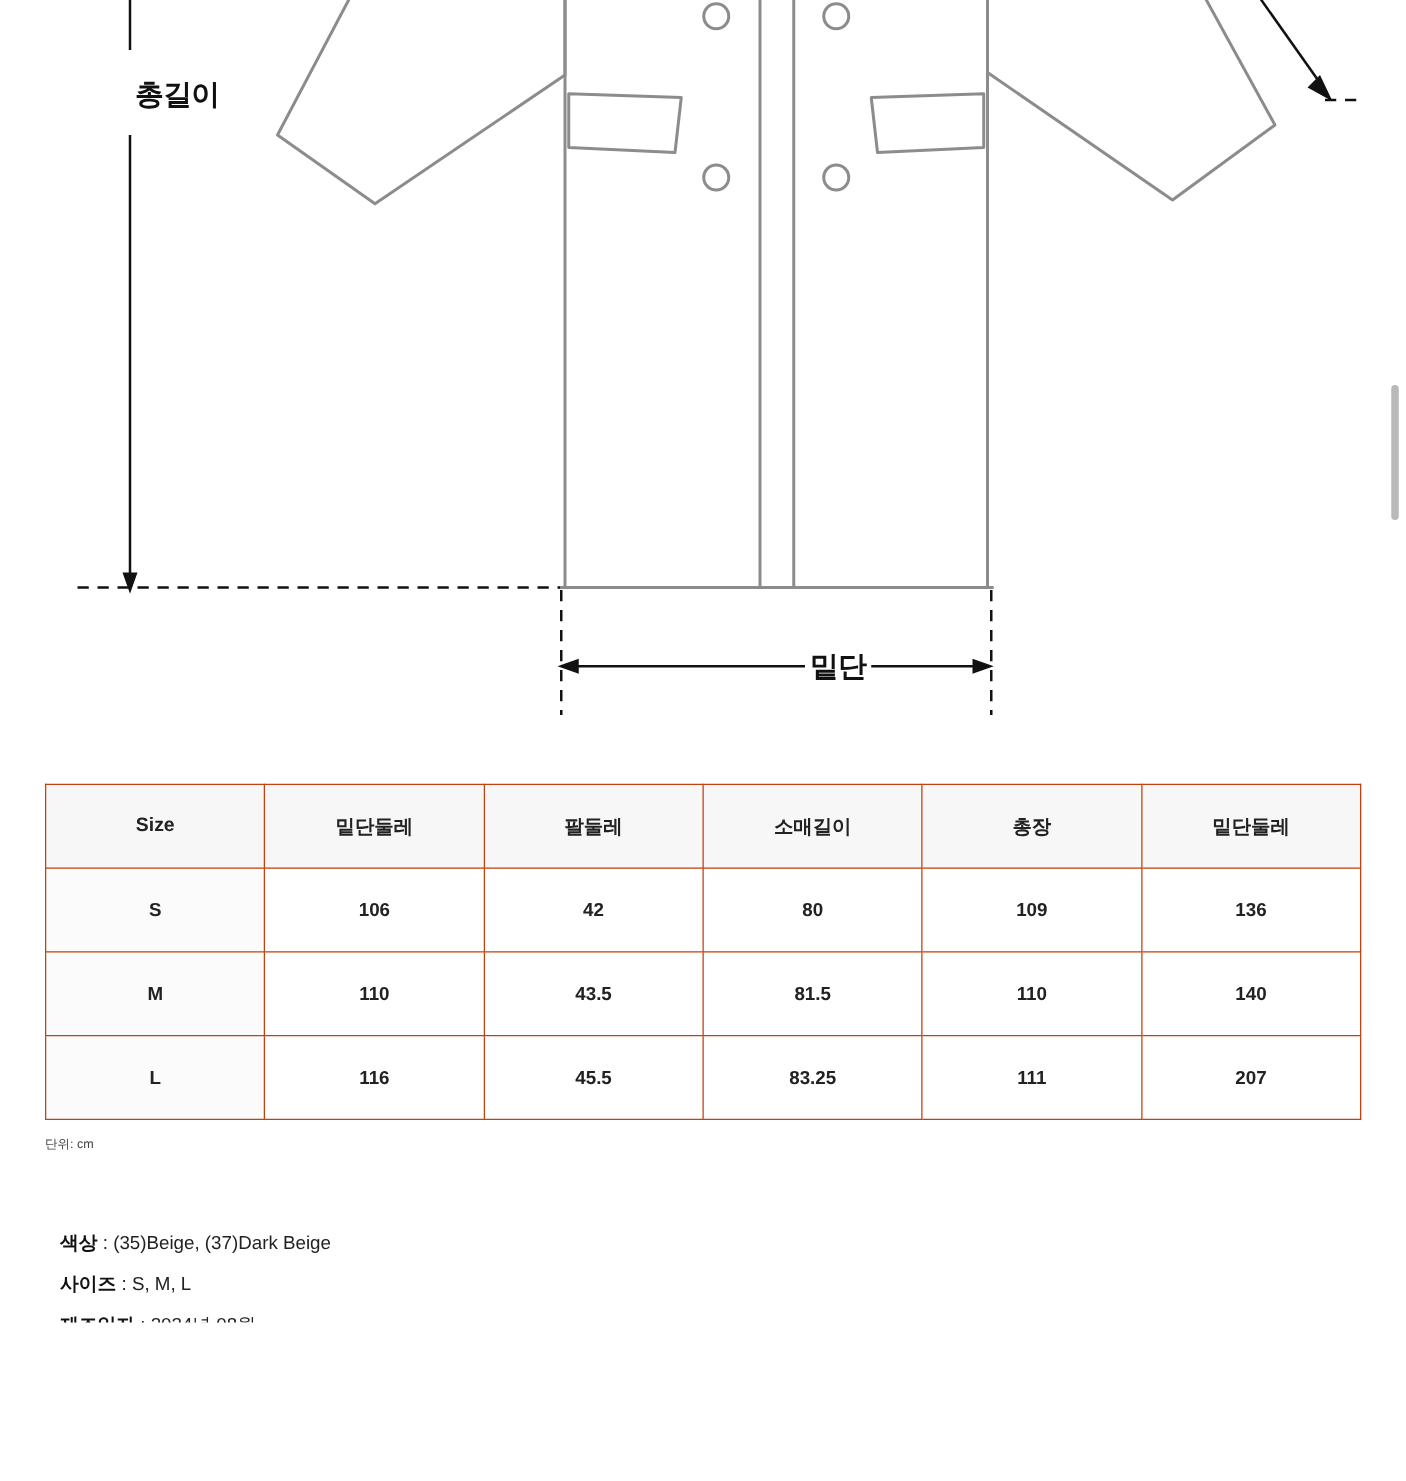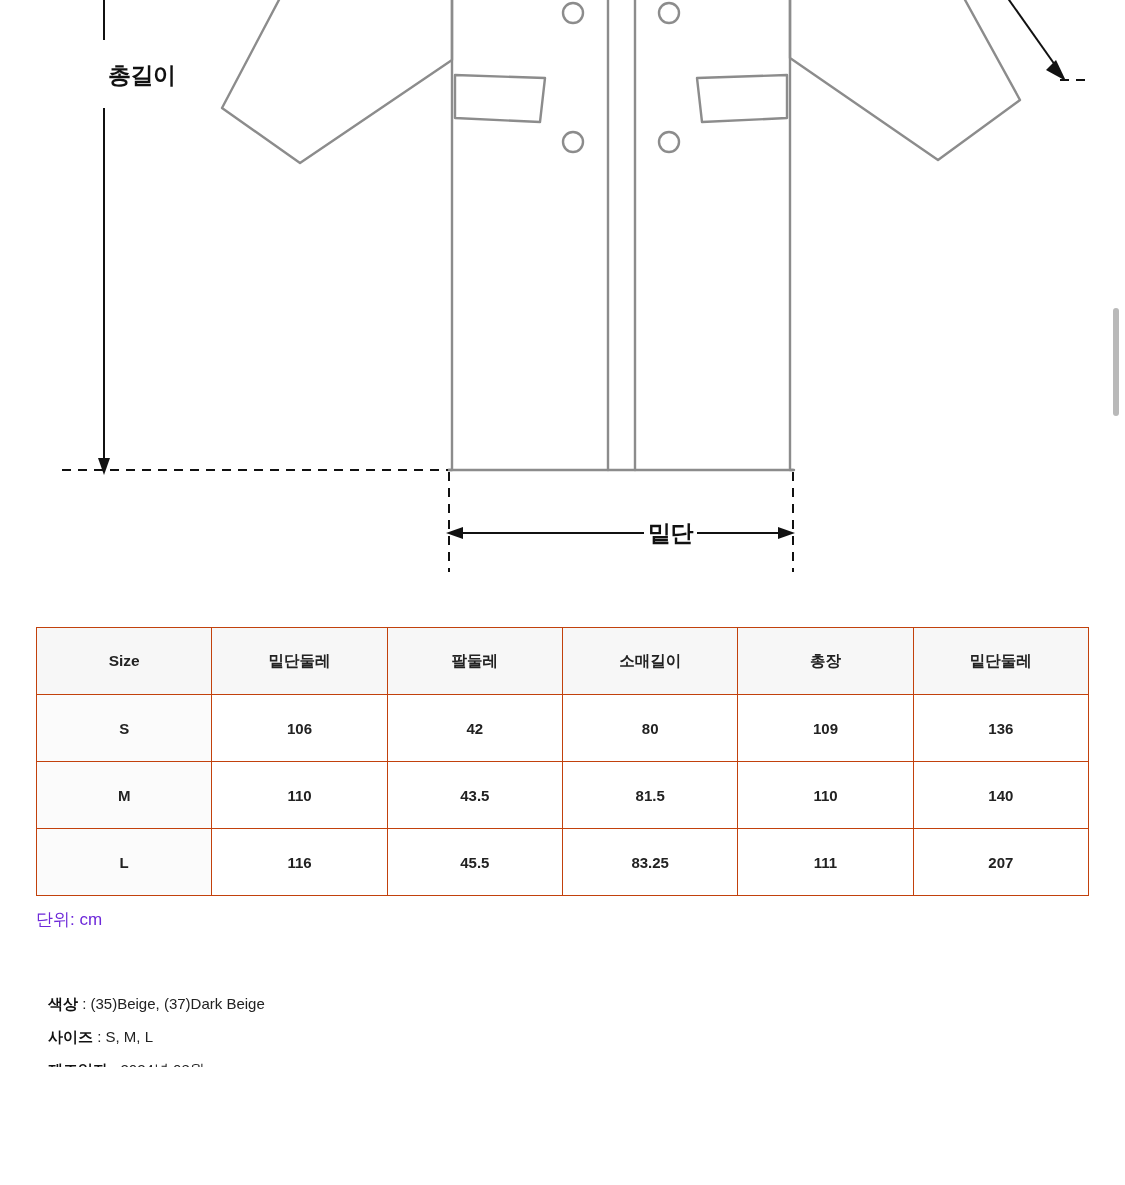--- a/index.html
+++ b/index.html
@@ -82,22 +82,22 @@
   }
   table.size-table tbody tr td {
     background: #ffffff;
     font-weight: bold;
   }
   table.size-table tbody tr td:first-child {
     background: #fbfbfb;
   }
   .table-note {
     margin: 12px 36px 0 36px;
-    font-size: 17px;
-    color: #6d28d9;
+    font-size: 10px;
+    color: #404040;
   }
 
   
   .spec-list {
     margin: 56px 36px 0 36px;
     font-size: 15px;
     line-height: 33px;
     color: #222222;
   }
   .spec-row { white-space: nowrap; margin-left: 12px; }

